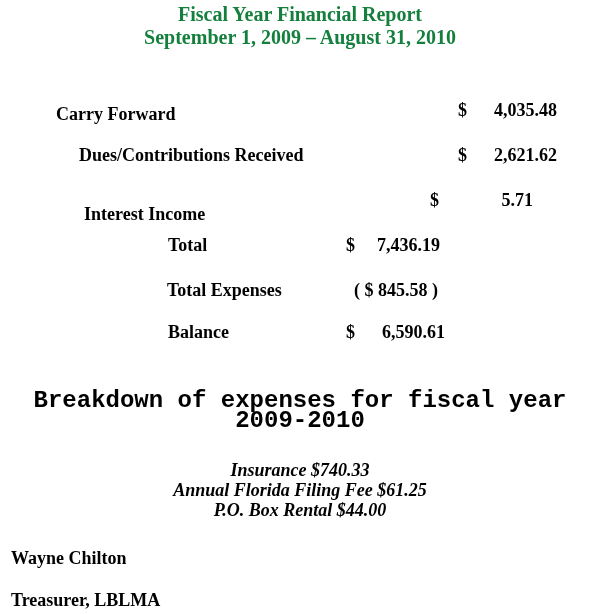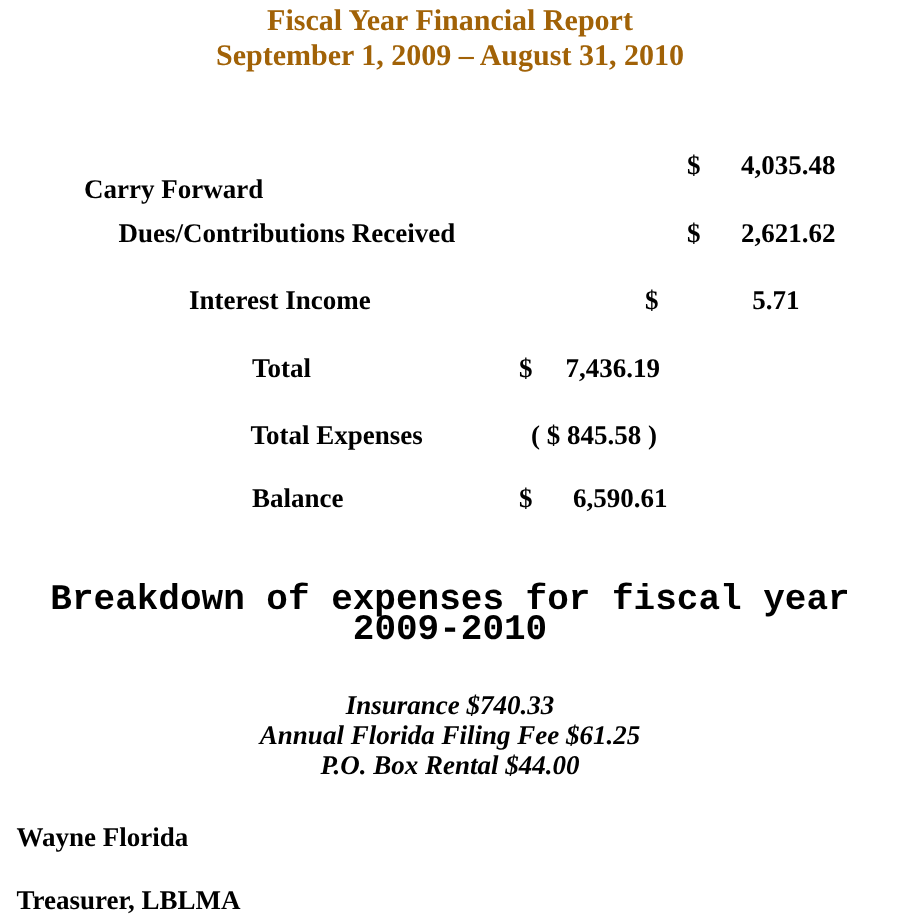--- a/index.html
+++ b/index.html
@@ -17,21 +17,21 @@
     color: #000000;
     overflow: hidden;
   }
   .title-line {
     position: absolute;
     left: 0;
     width: 600px;
     text-align: center;
     font-size: 20px;
     line-height: 23px;
-    color: #a16207;
+    color: #15803d;
   }
   .title-1 { top: 3px; }
   .title-2 { top: 26px; }
 
   .row-label {
     position: absolute;
     font-size: 18px;
     line-height: 20px;
     white-space: nowrap;
   }
@@ -45,25 +45,25 @@
   }
   .row-value-single {
     position: absolute;
     font-size: 18px;
     line-height: 20px;
     white-space: nowrap;
     text-align: center;
   }
 
   
-  .r1-label { top: 116px; left: 56px; }
+  .r1-label { top: 104px; left: 56px; }
   .r1-value { top: 100px; left: 458px; width: 99px; }
   .r2-label { top: 145px; left: 56px; margin-left: 23px; }
   .r2-value { top: 145px; left: 458px; width: 99px; }
-  .r3-label { top: 190px; left: 84px; margin-left: 42px; }
+  .r3-label { top: 204px; left: 84px; }
   .r3-value { top: 190px; left: 430px; width: 103px; }
   .r4-label { top: 235px; left: 168px; }
   .r4-value { top: 235px; left: 346px; width: 94px; }
   .r5-label { top: 280px; left: 167px; }
   .r5-value { top: 280px; left: 354px; }
   .r6-label { top: 322px; left: 168px; }
   .r6-value { top: 322px; left: 346px; width: 99px; }
 
   .breakdown-heading {
     position: absolute;
@@ -146,16 +146,16 @@
   </div>
 
   <div class="breakdown-heading">Breakdown of expenses for fiscal year 2009-2010</div>
 
   <div class="expense-list">
     <div class="expense-item">Insurance $740.33</div>
     <div class="expense-item">Annual Florida Filing Fee $61.25</div>
     <div class="expense-item">P.O. Box Rental $44.00</div>
   </div>
 
-  <div class="sig-name">Wayne Florida</div>
+  <div class="sig-name">Wayne Chilton</div>
   <div class="sig-role">Treasurer, LBLMA</div>
 
 </div>
 
 </body></html>

